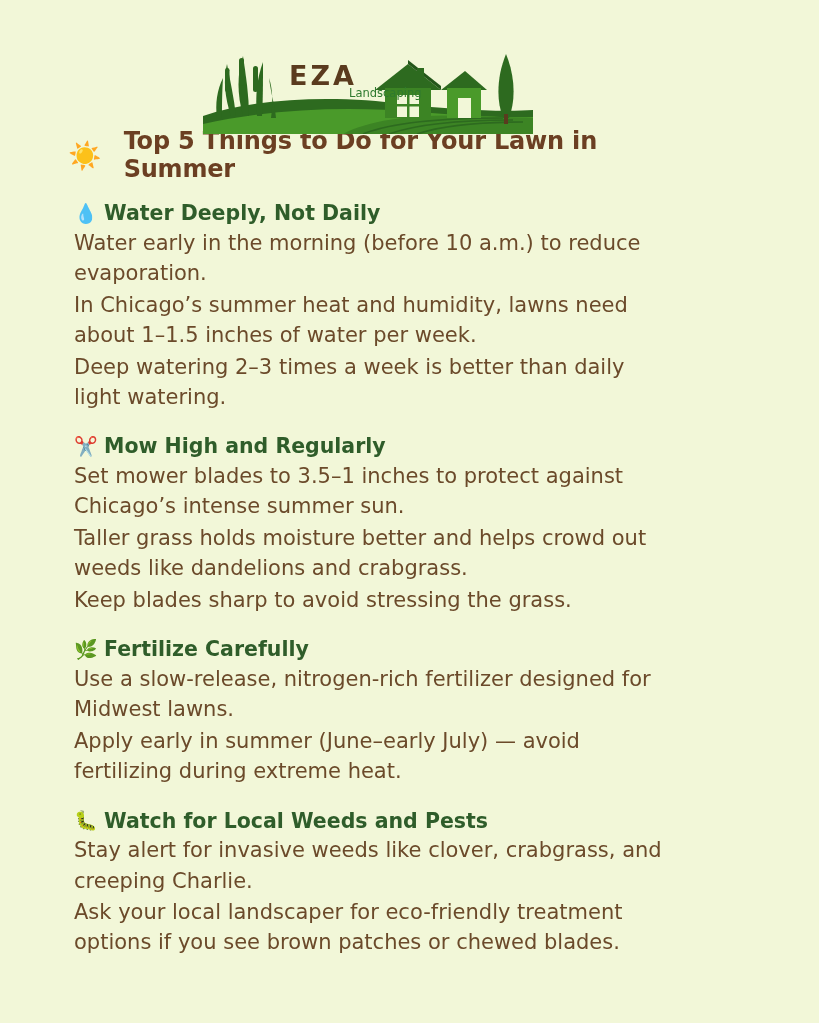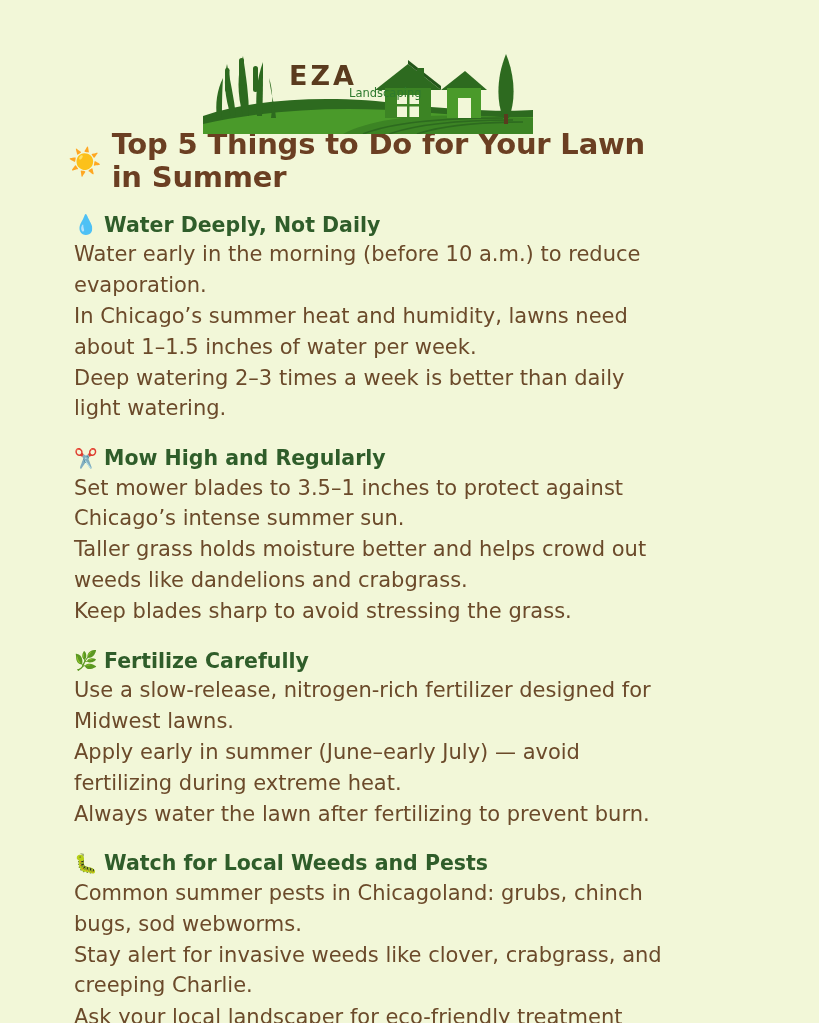--- a/index.html
+++ b/index.html
@@ -66,24 +66,25 @@
     margin-top: 18px;
     padding-left: 8px;
   }
   .title-emoji {
     font-size: 27px;
     line-height: 1;
   }
   .title-text {
     font-family: "DejaVu Sans", sans-serif;
     font-weight: bold;
-    font-size: 29px;
+    font-size: 24px;
     color: #6b3f22;
     line-height: 1.15;
     letter-spacing: -0.2px;
+    margin-left: 12px;
   }
 
   
   .sections {
     margin-top: 18px;
     padding-left: 14px;
   }
   .section {
     margin-bottom: 22px;
   }
@@ -202,30 +203,28 @@
     </div>
 
     <div class="section">
       <div class="sec-head">
         <span class="sec-emoji">🌿</span>
         <span class="sec-title">Fertilize Carefully</span>
       </div>
       <div class="sec-body">
         <p class="sec-line">Use a slow-release, nitrogen-rich fertilizer designed for Midwest lawns.</p>
         <p class="sec-line">Apply early in summer (June–early July) — avoid fertilizing during extreme heat.</p>
-        <p class="sec-line">Always water the lawn after fertilizing to prevent burn.</p>
       </div>
     </div>
 
     <div class="section">
       <div class="sec-head">
         <span class="sec-emoji">🐛</span>
         <span class="sec-title">Watch for Local Weeds and Pests</span>
       </div>
       <div class="sec-body">
-        <p class="sec-line">Common summer pests in Chicagoland: grubs, chinch bugs, sod webworms.</p>
         <p class="sec-line">Stay alert for invasive weeds like clover, crabgrass, and creeping Charlie.</p>
         <p class="sec-line">Ask your local landscaper for eco-friendly treatment options if you see brown patches or chewed blades.</p>
       </div>
     </div>
 
   </div>
 </div>
 
 </body></html>

